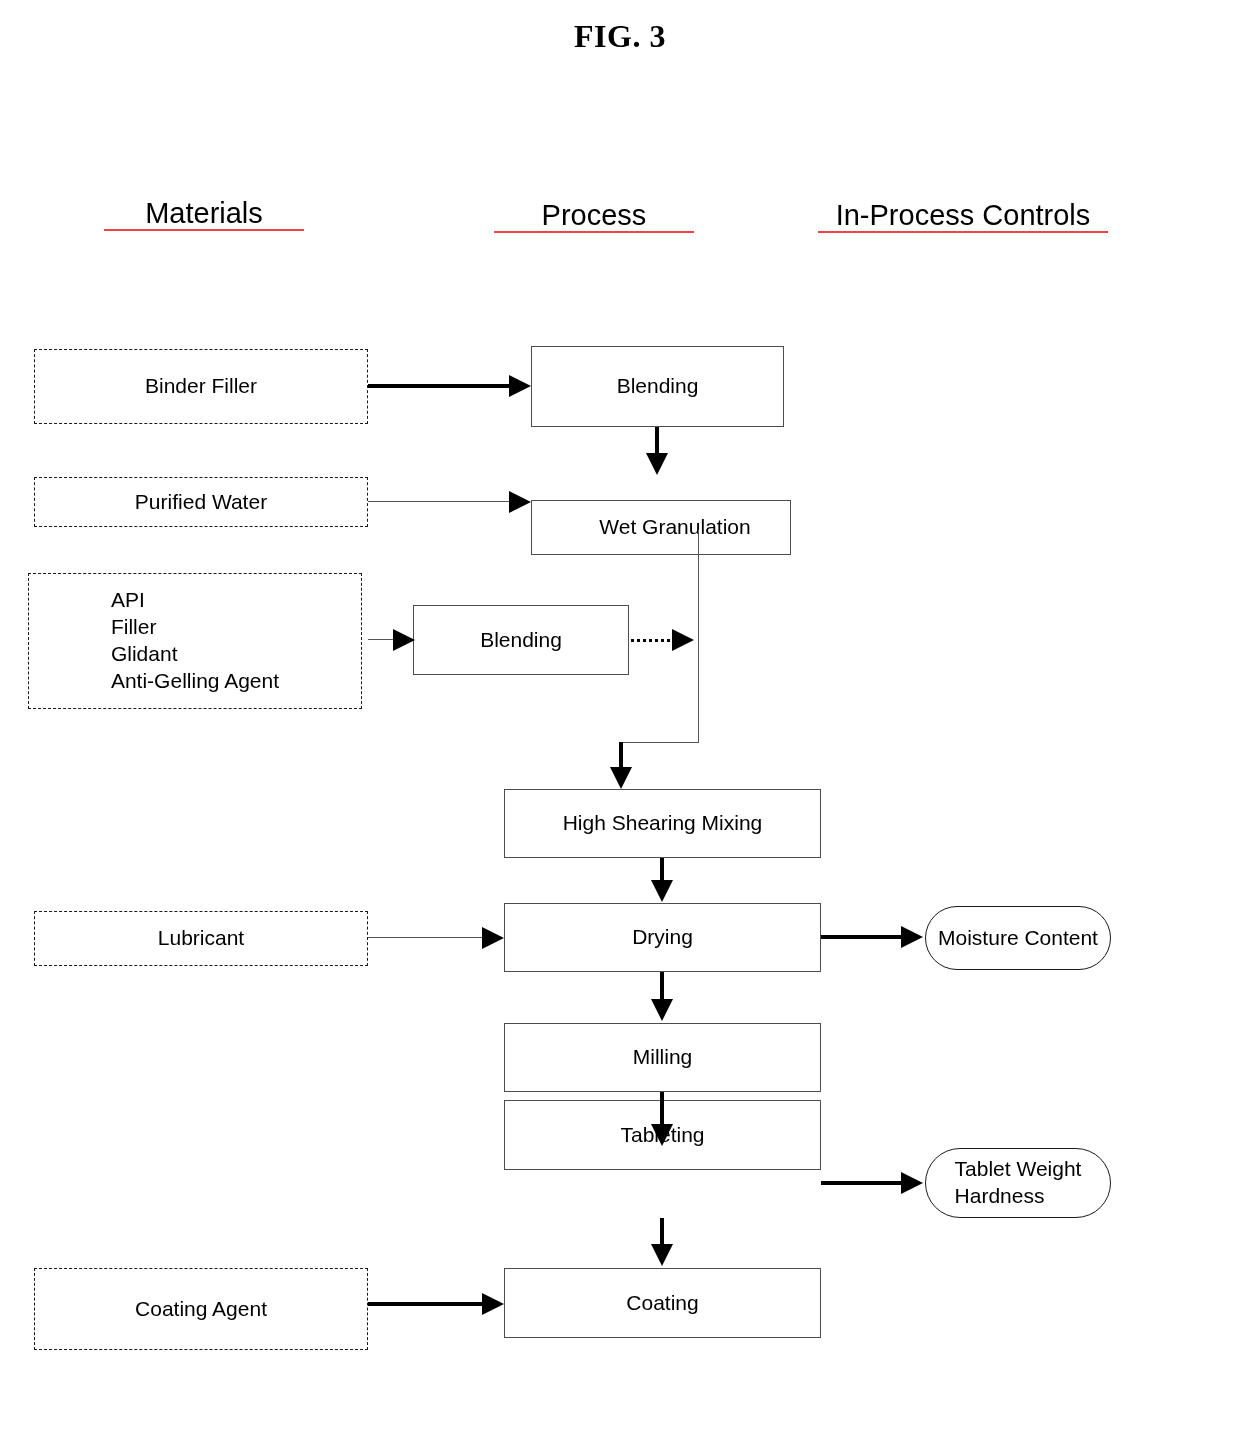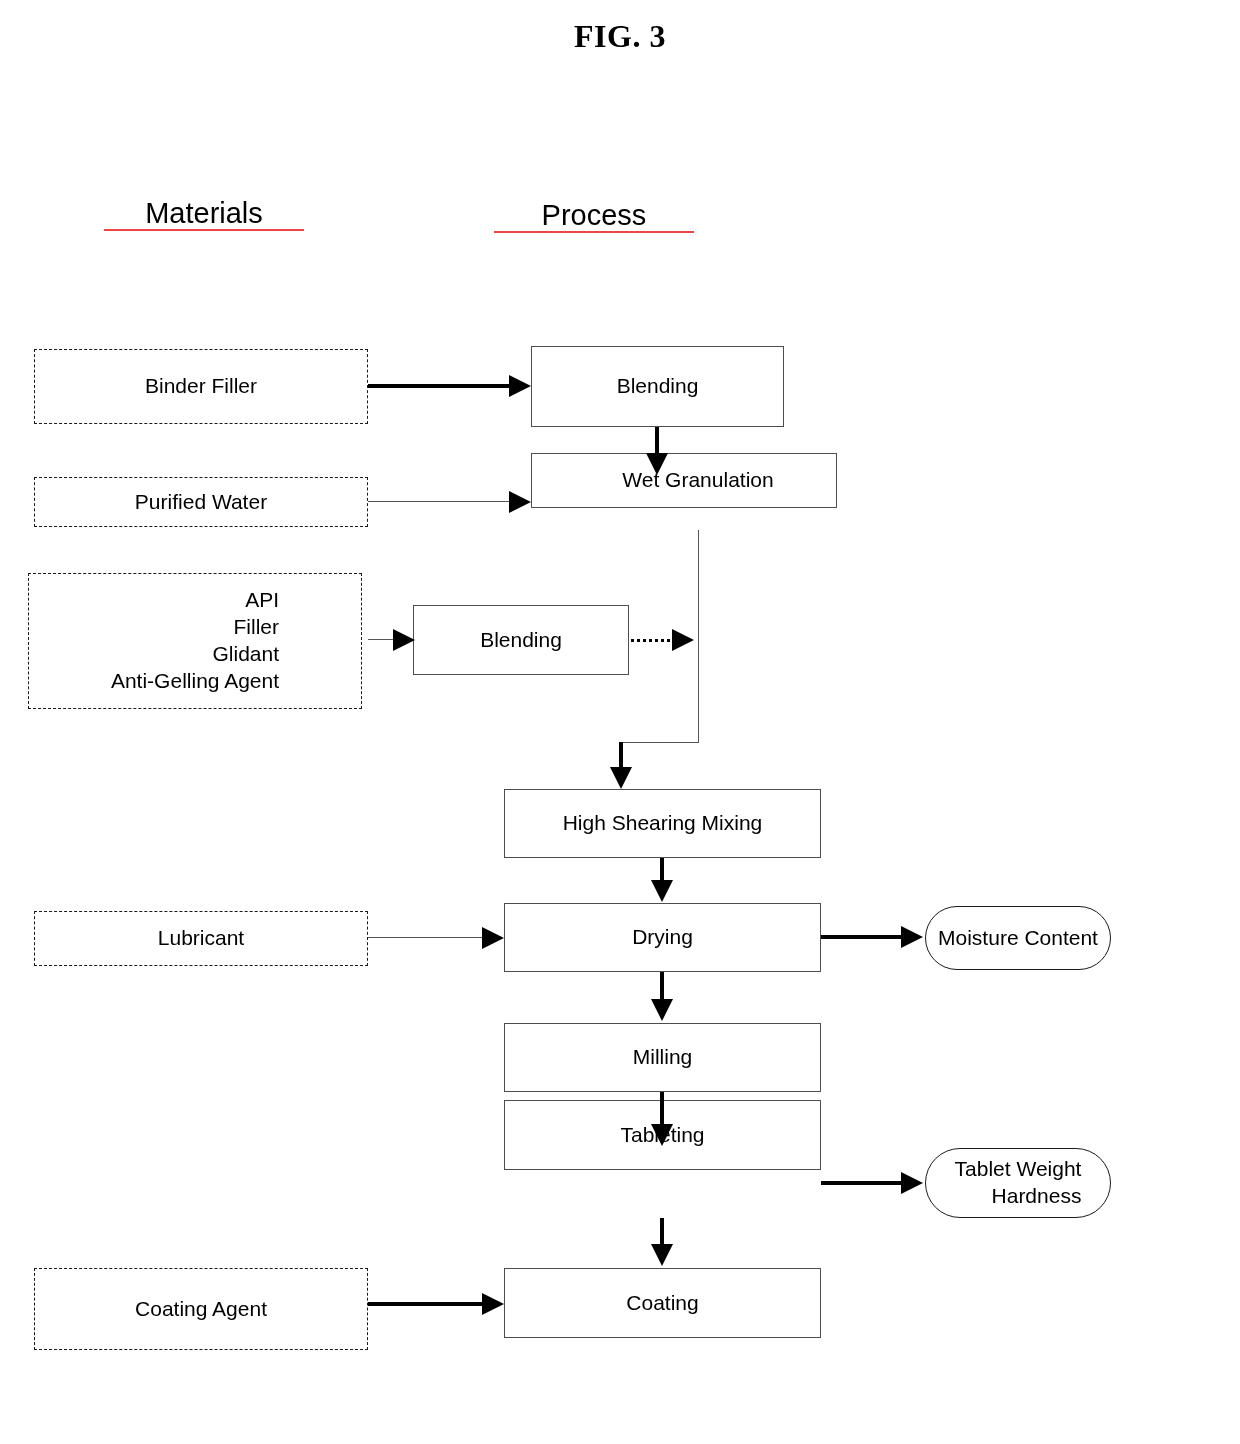--- a/index.html
+++ b/index.html
@@ -48,21 +48,21 @@
   #hdr-process   { left: 494px; top: 200px; width: 200px; }
   #hdr-controls  { left: 818px; top: 200px; width: 290px; }
 
   
   .node {
     position: absolute;
     box-sizing: border-box;
     display: flex;
     align-items: center;
     justify-content: center;
-    text-align: right;
+    text-align: left;
     font-size: 21px;
     line-height: 1.28;
     background: #ffffff;
     white-space: pre-line;
   }
   .material-box {
     border: 1px dashed #1a1a1a;
   }
   .process-box {
     border: 1px solid #4d4d4d;
@@ -74,21 +74,21 @@
 
   
   #mat-binder   { left: 34px;  top: 349px;  width: 334px; height: 75px; }
   #mat-water    { left: 34px;  top: 477px;  width: 334px; height: 50px; }
   #mat-api      { left: 28px;  top: 573px;  width: 334px; height: 136px; }
   #mat-lubricant{ left: 34px;  top: 911px;  width: 334px; height: 55px; }
   #mat-coating  { left: 34px;  top: 1268px; width: 334px; height: 82px; }
 
   
   #proc-blending1 { left: 531px; top: 346px;  width: 253px; height: 81px; }
-  #proc-wetgran   { left: 531px; top: 453px;  width: 306px; height: 55px; padding-left: 28px; }
+  #proc-wetgran   { left: 531px; top: 500px;  width: 260px; height: 55px; padding-left: 28px; }
   #proc-blending2 { left: 413px; top: 605px;  width: 216px; height: 70px; }
   #proc-hsm       { left: 504px; top: 789px;  width: 317px; height: 69px; }
   #proc-drying    { left: 504px; top: 903px;  width: 317px; height: 69px; }
   #proc-milling   { left: 504px; top: 1023px; width: 317px; height: 69px; }
   #proc-tableting { left: 504px; top: 1100px; width: 317px; height: 70px; }
   #proc-coating   { left: 504px; top: 1268px; width: 317px; height: 70px; }
 
   
   #ctrl-moisture { left: 925px; top: 906px;  width: 186px; height: 64px; }
   #ctrl-tablet   { left: 925px; top: 1148px; width: 186px; height: 70px; }
@@ -126,20 +126,21 @@
 </style>
 </head>
 <body>
 
 <div id="page">
 
   <div id="fig-title">FIG. 3</div>
 
   <div class="col-header" id="hdr-materials">Materials</div>
   <div class="col-header" id="hdr-process">Process</div>
+  <div class="col-header" id="hdr-controls">In-Process Controls</div>
 
   <div class="node material-box" id="mat-binder">Binder Filler</div>
 
   <div class="node material-box" id="mat-water">Purified Water</div>
 
   <div class="node material-box" id="mat-api">API
 Filler
 Glidant
 Anti-Gelling Agent</div>
 

